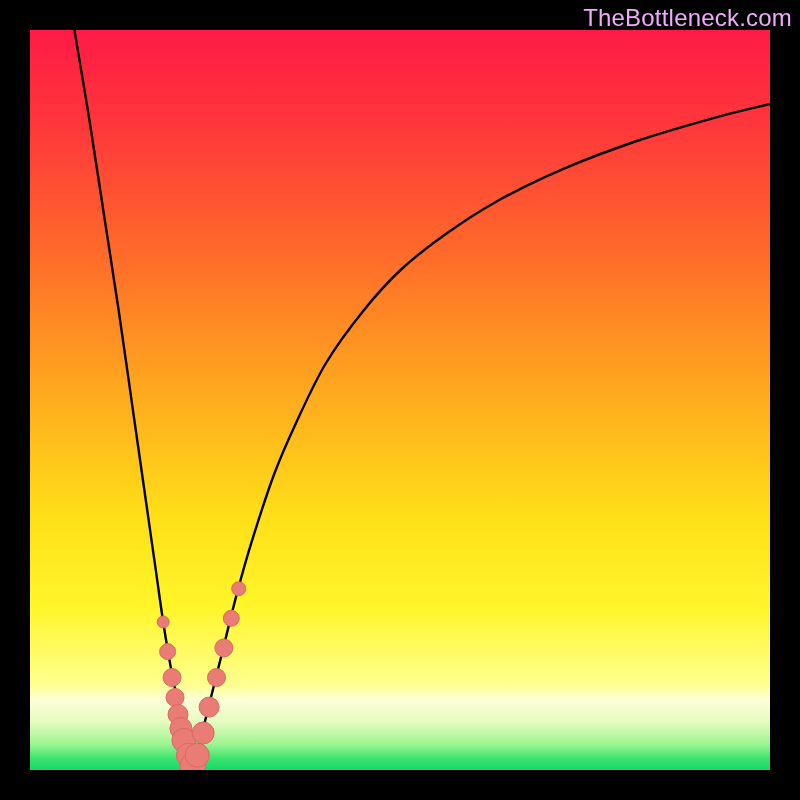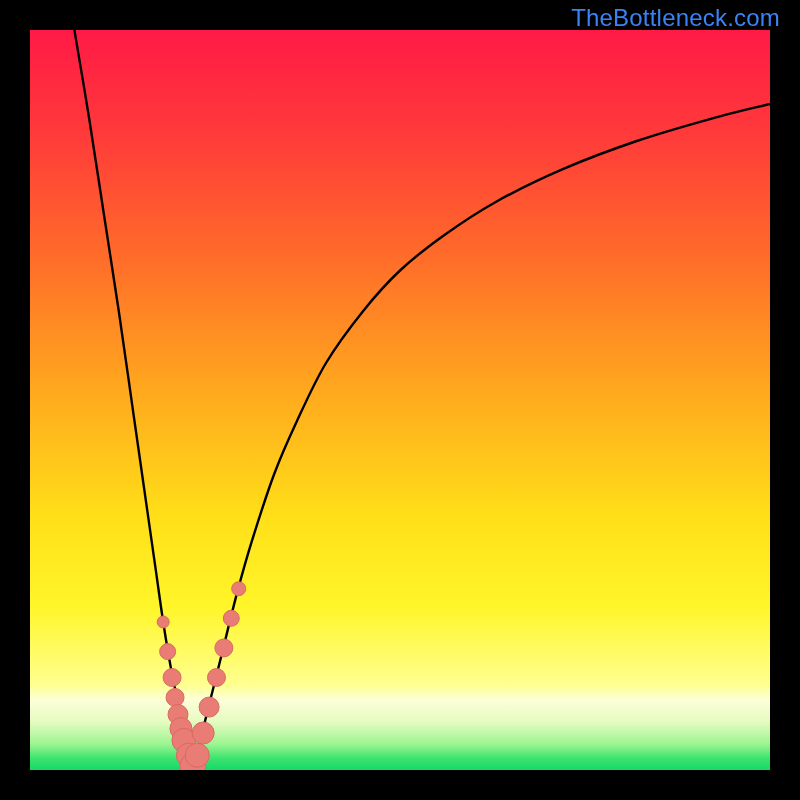--- a/index.html
+++ b/index.html
@@ -34,22 +34,22 @@
   }
   svg.curves {
     position: absolute;
     left: 0; top: 0;
     width: 740px;
     height: 740px;
   }
   .watermark {
     position: absolute;
     top: 4px;
-    right: 20px;
-    color: #3b82f6;
+    right: 8px;
+    color: #f0abfc;
     font-size: 24px;
     font-weight: 500;
     letter-spacing: 0.2px;
   }
 </style>
 </head>
 <body>
 
 <div class="frame">
   <div class="plot-area">

